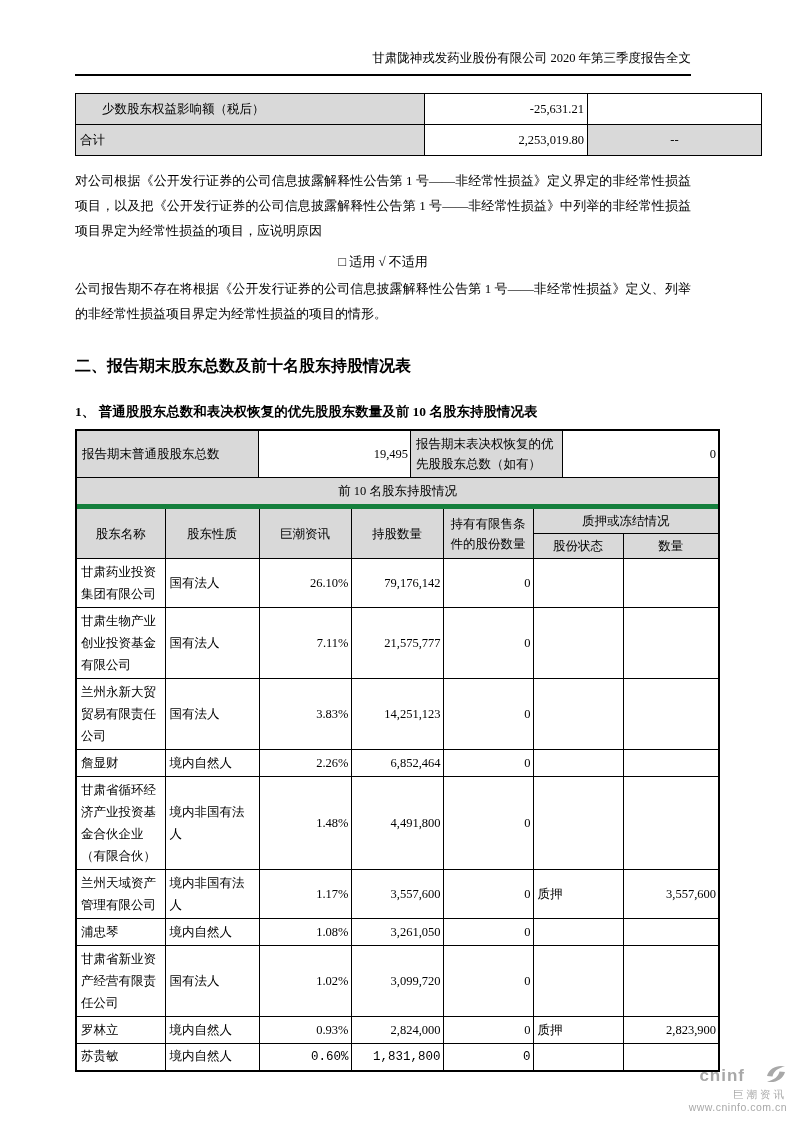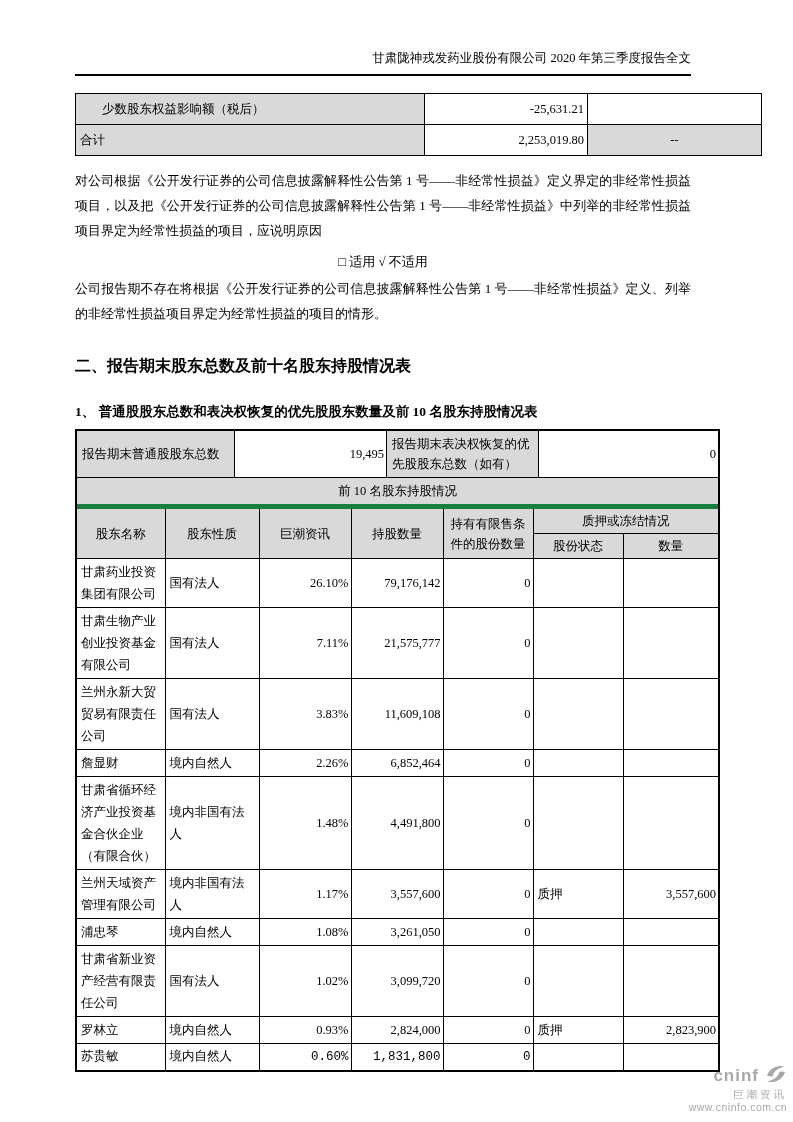--- a/index.html
+++ b/index.html
@@ -29,39 +29,39 @@
   .para{font-size:13px;line-height:25px;text-align:justify;margin:12px 0 0 0;word-break:break-all;}
   .applicability{font-size:13px;line-height:25px;margin:6px 0 0 0;text-align:center;}
   
   .h2-heading{font-size:16px;font-weight:bold;margin-top:30px;}
   .h3-heading{font-size:13.5px;font-weight:bold;margin-top:26px;}
   .unit-label{font-size:12.5px;text-align:right;margin-top:22px;}
   
   .holder-table{width:641px;border:2px solid #000;margin-top:8px;box-sizing:content-box;}
   .ht-row-a{display:flex;border-bottom:1px solid #000;}
   .ht-row-a > div{box-sizing:border-box;display:flex;align-items:center;font-size:12.5px;line-height:20px;padding:3px 5px;min-height:46px;}
-  .ht-a1{width:158px;background:#d9d9d9;border-right:1px solid #000;}
+  .ht-a1{width:182px;background:#d9d9d9;border-right:1px solid #000;}
   .ht-a2{width:152px;border-right:1px solid #000;justify-content:flex-end;padding-right:2px !important;}
   .ht-a3{width:152px;background:#d9d9d9;border-right:1px solid #000;word-break:break-all;}
   .ht-a4{flex:1;justify-content:flex-end;padding-right:2px !important;}
   .ht-banner{border-bottom:5px solid #15803d;background:#d9d9d9;text-align:center;font-size:12.5px;line-height:26px;height:26px;}
   .ht-grid{border-collapse:collapse;width:100%;table-layout:fixed;}
   .ht-grid th,.ht-grid td{border:1px solid #000;font-size:12.5px;vertical-align:middle;padding:2px 4px;}
   .ht-grid tr > *:first-child{border-left:none;}
   .ht-grid tr > *:last-child{border-right:none;}
   .ht-grid thead tr:first-child th{border-top:none;}
   .ht-grid tbody tr:last-child td{border-bottom:none;font-family:Liberation Mono, monospace;}
   .ht-grid th{background:#d9d9d9;font-weight:normal;text-align:center;line-height:20px;word-break:break-all;}
   .ht-grid td{line-height:22px;}
   .a-l{text-align:left;word-break:break-all;}
   .a-r{text-align:right;white-space:nowrap;padding-right:2px !important;}
   .c-name{width:88px;} .c-nature{width:94px;} .c-ratio{width:92px;} .c-shares{width:92px;}
   .c-restricted{width:90px;} .c-status{width:90px;} .c-amount{width:95px;}
   .cninfo-logo{position:absolute;right:6px;bottom:8px;text-align:right;color:#a8a8a8;font-family:"Liberation Sans","DejaVu Sans",sans-serif;line-height:1.1;}
-  .logo-top{display:flex;align-items:center;justify-content:flex-end;gap:6px;}
+  .logo-top{display:flex;align-items:center;justify-content:flex-end;gap:20px;}
   .logo-word{font-size:17px;font-weight:bold;letter-spacing:1px;}
   .logo-cn{font-size:10.5px;letter-spacing:3px;margin-top:1px;}
   .logo-url{font-size:10.5px;margin-top:2px;letter-spacing:0.5px;}
 </style>
 </head>
 <body>
 
 <div class="page">
 
   <div class="doc-header">
@@ -141,21 +141,21 @@
           <td class="a-r">7.11%</td>
           <td class="a-r">21,575,777</td>
           <td class="a-r">0</td>
           <td class="a-l"></td>
           <td class="a-r"></td>
         </tr>
         <tr>
           <td class="a-l">兰州永新大贸贸易有限责任公司</td>
           <td class="a-l">国有法人</td>
           <td class="a-r">3.83%</td>
-          <td class="a-r">11,609,108</td>
+          <td class="a-r">14,251,123</td>
           <td class="a-r">0</td>
           <td class="a-l"></td>
           <td class="a-r"></td>
         </tr>
         <tr>
           <td class="a-l">詹显财</td>
           <td class="a-l">境内自然人</td>
           <td class="a-r">2.26%</td>
           <td class="a-r">6,852,464</td>
           <td class="a-r">0</td>

